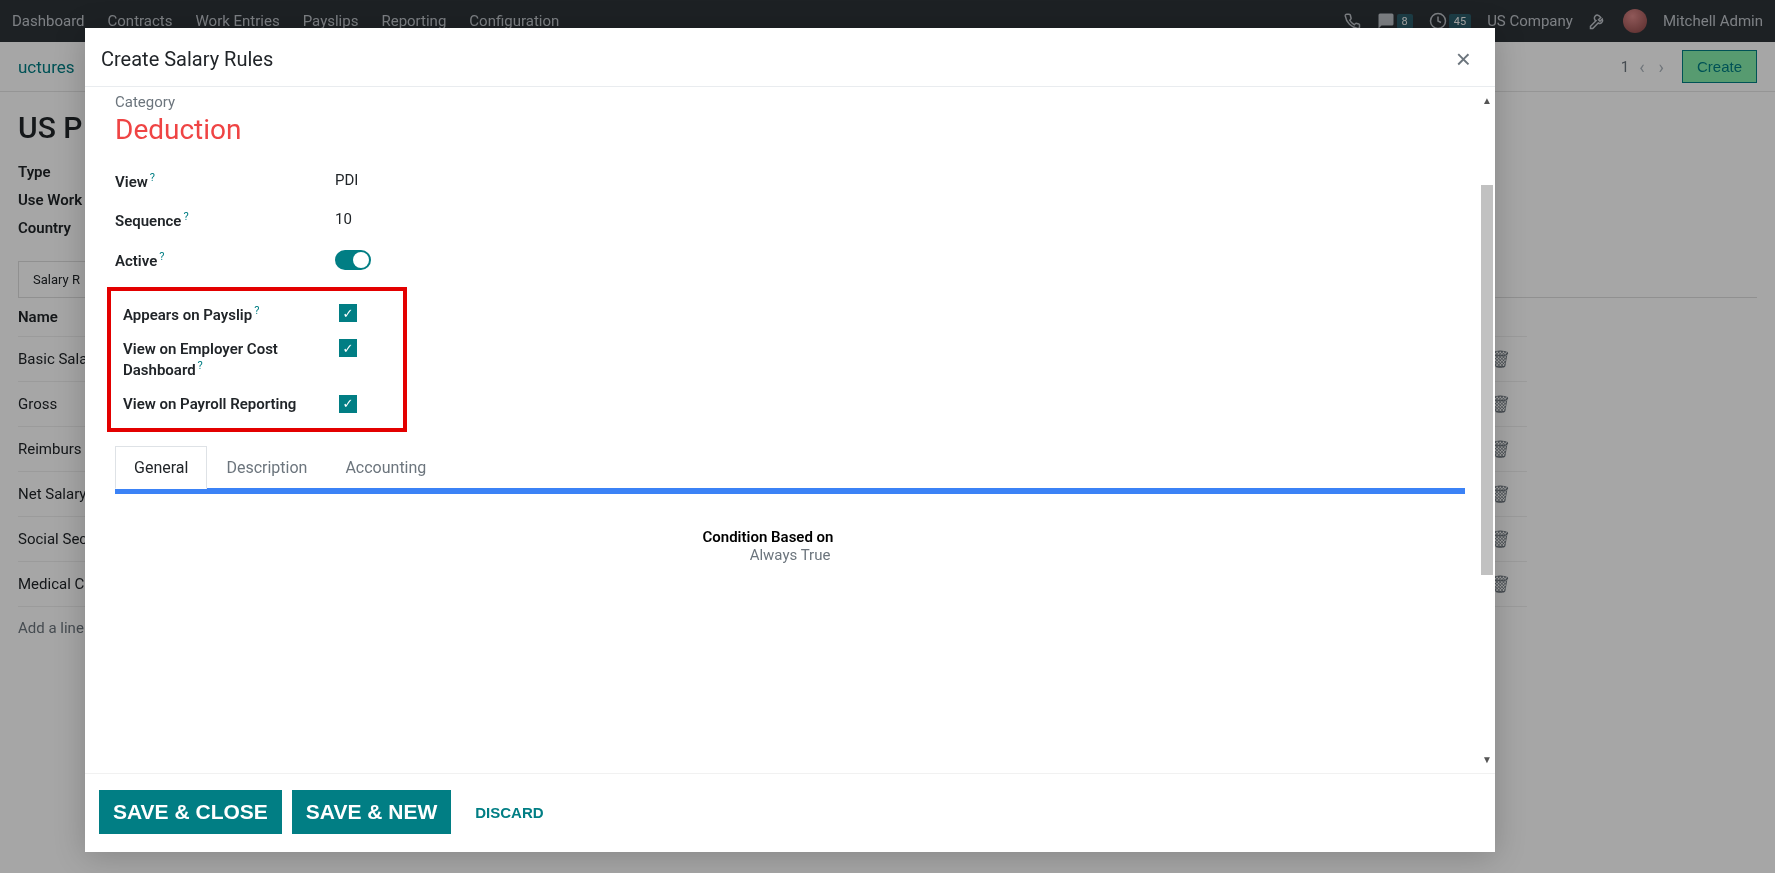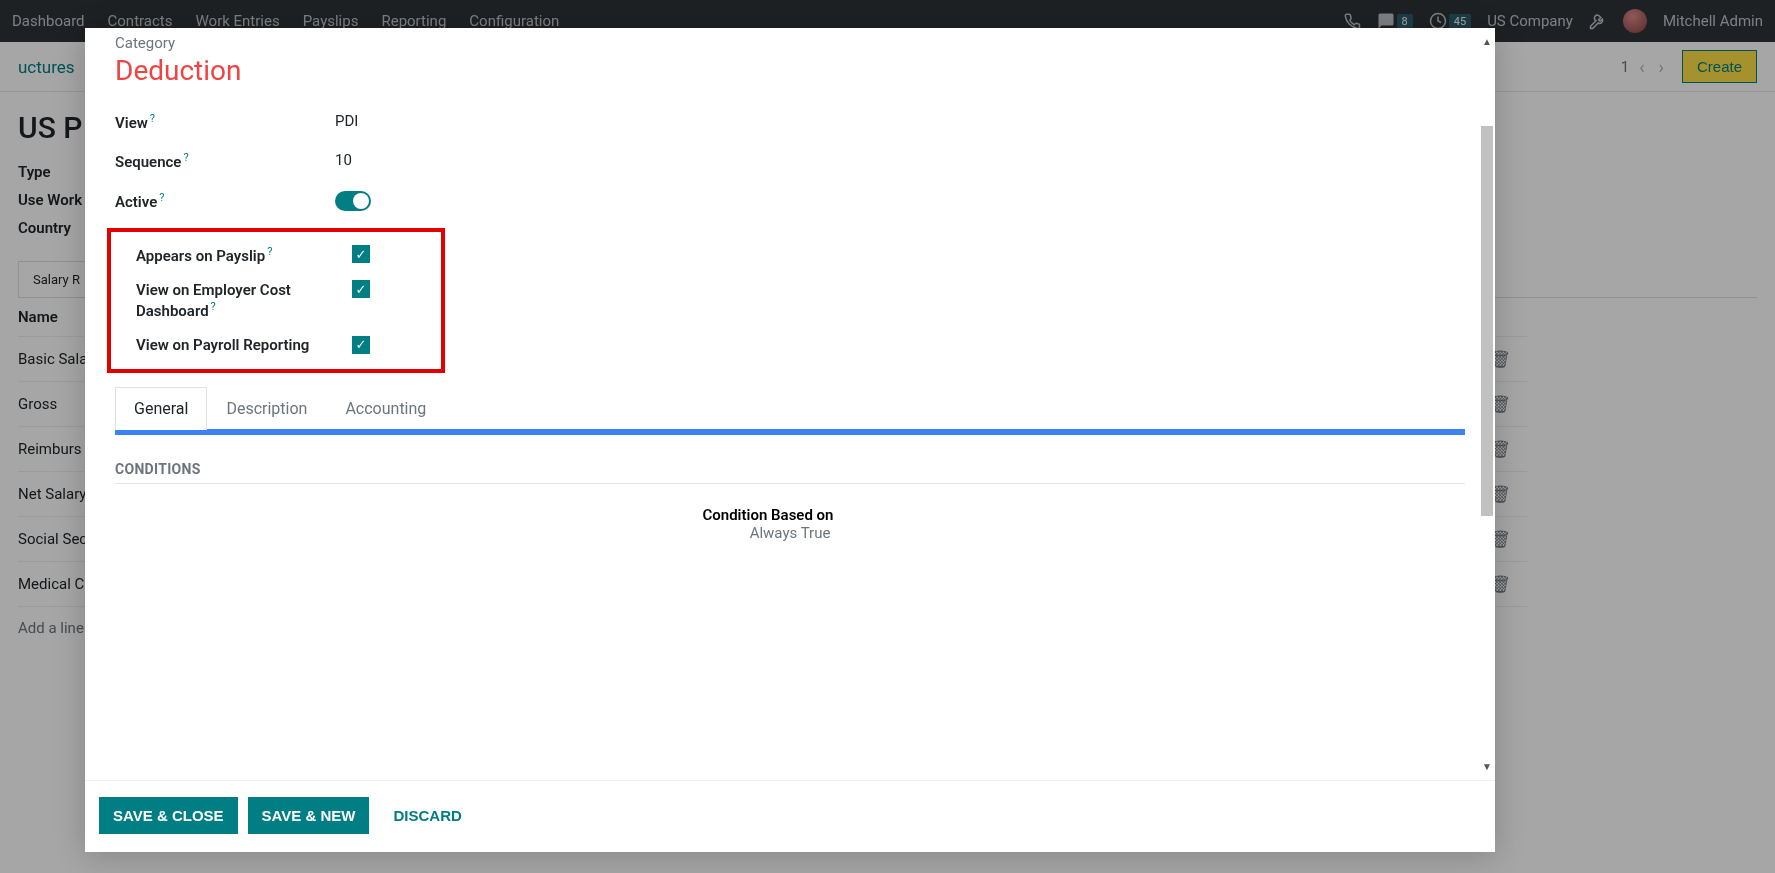--- a/index.html
+++ b/index.html
@@ -59,21 +59,21 @@
   justify-content: space-between;
   padding: 0 18px;
 }
 .breadcrumb-left { color: #017e84; font-size: 17px; }
 .breadcrumb-right { display: flex; align-items: center; gap: 14px; }
 .pager { color: #6c757d; font-size: 15px; display: flex; align-items: center; gap: 6px; }
 .chev-btn { color: #adb5bd; font-size: 18px; cursor: pointer; padding: 0 4px; }
 .create-btn {
   border: 1px solid #017e84;
   color: #017e84;
-  background: #fde047;
+  background: #86efac;
   padding: 7px 14px;
   font-size: 15px;
   cursor: pointer;
 }
 .bg-content {
   padding: 12px 18px;
   color: #212529;
 }
 .bg-title { font-size: 30px; font-weight: 500; margin: 6px 0 18px; }
 .bg-fields { margin-bottom: 14px; }
@@ -164,23 +164,23 @@
   margin-left: 2px;
   font-weight: normal;
 }
 .form-value {
   font-size: 15px;
   color: #212529;
 }
 
 .highlight-box {
   border: 4px solid #e30000;
-  padding: 6px 8px 6px 17px;
+  padding: 6px 8px 6px 4px;
   margin: 4px 0 14px -8px;
-  width: 338px;
+  width: 300px;
 }
 .highlight-box .form-row { padding: 7px 0 7px 8px; align-items: flex-start; }
 .highlight-box .form-label { width: 216px; }
 
 .toggle {
   width: 36px; height: 20px; border-radius: 10px;
   background: #017e84; position: relative; display:inline-block;
 }
 .toggle::after {
   content:''; position:absolute; right:2px; top:2px;
@@ -233,21 +233,21 @@
   display: flex;
   align-items: center;
   gap: 10px;
   border-top: 1px solid #f1f1f1;
 }
 .btn-primary {
   background: #017e84;
   color: #fff;
   border: none;
   padding: 10px 14px;
-  font-size: 15px;
+  font-size: 21px;
   font-weight: 700;
   cursor: pointer;
 }
 .btn-link {
   background: none; border:none; color:#017e84;
   font-size:15px; font-weight:700; padding: 10px 14px; cursor:pointer;
 }
 svg { display:block; }
 </style>
 </head>
@@ -342,20 +342,24 @@
       <div class="bg-row" style="border-top:1px solid #eee;color:#6c757d;">
           <span>Add a line</span>
         </div>
     </div>
   </div>
 </div>
 
 <div class="bg-overlay"></div>
 
 <div class="modal">
+  <div class="modal-header">
+    <div class="modal-title">Create Salary Rules</div>
+    <button class="close-x">×</button>
+  </div>
 
   <div class="modal-body">
 
     <div class="form-cat-label">Category</div>
     <div class="form-cat-value">Deduction</div>
 
     <div class="form-row">
       <div class="form-label"><span>View</span><span class="help">?</span></div>
       <div class="form-value">PDI</div>
     </div>
@@ -385,21 +389,20 @@
         <div class="form-value"><span class="checkbox">✓</span></div>
       </div>
     </div>
 
     <div class="modal-tabs">
       <div class="modal-tab active">General</div>
       <div class="modal-tab">Description</div>
       <div class="modal-tab">Accounting</div>
     </div>
 
-    <div class="section-title">CONDITIONS</div>
     <div class="cond-row">
       <div class="cond-label">Condition Based on</div>
       <div class="cond-value">Always True</div>
     </div>
 
     <div class="scrollbar-track">
       <span class="scroll-arrow up">▲</span>
       <div class="scrollbar-thumb"></div>
       <span class="scroll-arrow down">▼</span>
     </div>

